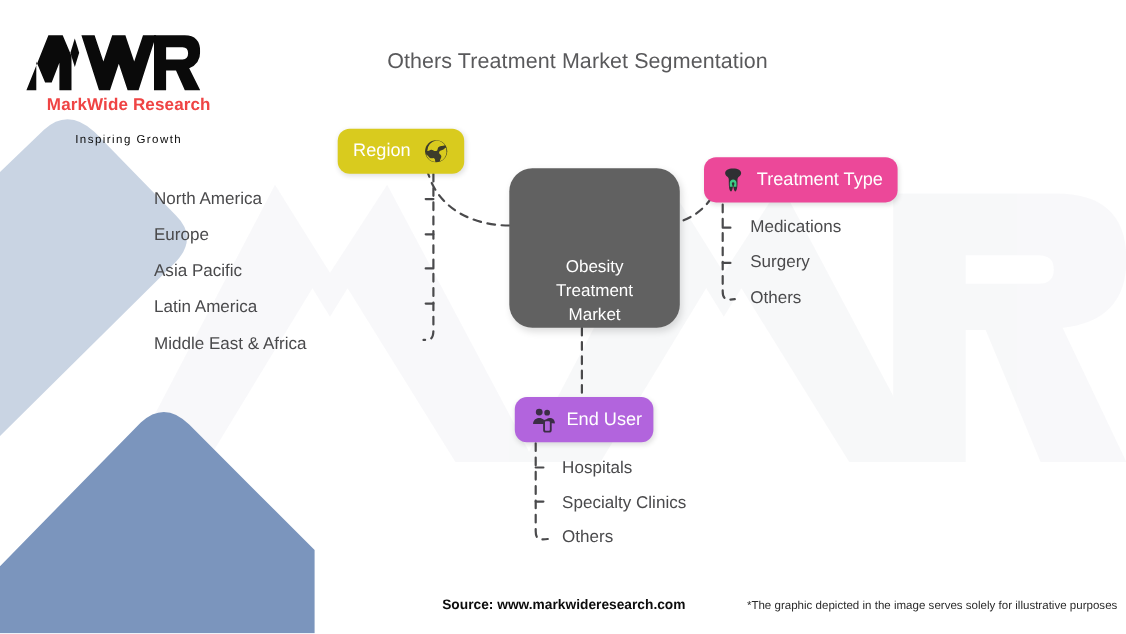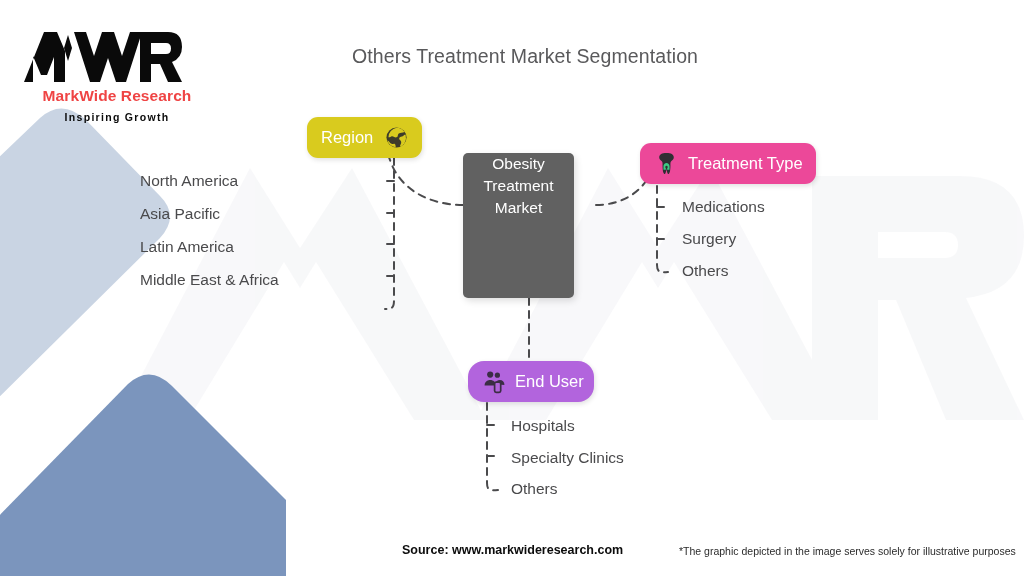--- a/index.html
+++ b/index.html
@@ -45,24 +45,24 @@
   .logo-name {
     font-size: 15.5px;
     font-weight: bold;
     color: #ef4444;
     letter-spacing: 0.1px;
     margin-top: 1px;
     white-space: nowrap;
   }
   .logo-tag {
     font-size: 10.5px;
-    font-weight: bold;
+    font-weight: normal;
     color: #0a0a0a;
     letter-spacing: 1.3px;
-    margin-top: 6px;
+    margin-top: 16px;
     white-space: nowrap;
   }
 
   
   .chart-title {
     position: absolute;
     left: 240px;
     top: 45px;
     width: 570px;
     text-align: center;
@@ -79,26 +79,26 @@
     top: 0;
     width: 1024px;
     height: 576px;
   }
 
   
   .center-node {
     position: absolute;
     left: 463px;
     top: 153px;
-    width: 111px;
+    width: 155px;
     height: 145px;
     background: #616161;
-    border-radius: 5px;
+    border-radius: 21px;
     display: flex;
-    align-items: flex-start;
+    align-items: flex-end;
     justify-content: center;
     box-shadow: 2px 3px 7px rgba(0,0,0,0.13);
   }
   .center-node-label {
     color: #ffffff;
     font-size: 15.5px;
     line-height: 22px;
     text-align: center;
     white-space: pre-line;
   }
@@ -140,21 +140,20 @@
     width: 176px;
     background: #ec4899;
   }
   #badge-treatment .badge-icon { margin-right: 9px; }
 
   #badge-enduser {
     left: 468px;
     top: 361px;
     width: 126px;
     background: #b264dd;
-    border-radius: 16px;
   }
   #badge-enduser .badge-icon { margin-right: 7px; }
 
   
   .leaf-list {
     position: absolute;
   }
   .leaf-item {
     color: #4a4a4c;
     font-size: 15.5px;
@@ -313,20 +312,21 @@
         <path d="M2.6 16.4 c0 -3.2 2.5 -5.3 5.6 -5.3 c3.1 0 5.6 2.1 5.6 5.3 Z" fill="#3b2d45"></path>
         <path d="M13.2 15.2 c0.4 -2.6 2.4 -4.2 4.6 -4.2 c2.6 0 4.6 1.8 4.6 4.6 l0 0.3 Z" fill="#3b2d45"></path>
         <rect x="12.6" y="13.2" width="6.1" height="10.2" rx="1.6" fill="#b264dd" stroke="#3b2d45" stroke-width="1.7"></rect>
       </svg>
     </span>
     <span class="badge-label">End User</span>
   </div>
 
   <div class="leaf-list" id="list-region">
     <div class="leaf-item">North America</div>
+    <div class="leaf-item">Europe</div>
     <div class="leaf-item">Asia Pacific</div>
     <div class="leaf-item">Latin America</div>
     <div class="leaf-item">Middle East &amp; Africa</div>
   </div>
 
   <div class="leaf-list" id="list-treatment">
     <div class="leaf-item">Medications</div>
     <div class="leaf-item">Surgery</div>
     <div class="leaf-item">Others</div>
   </div>

